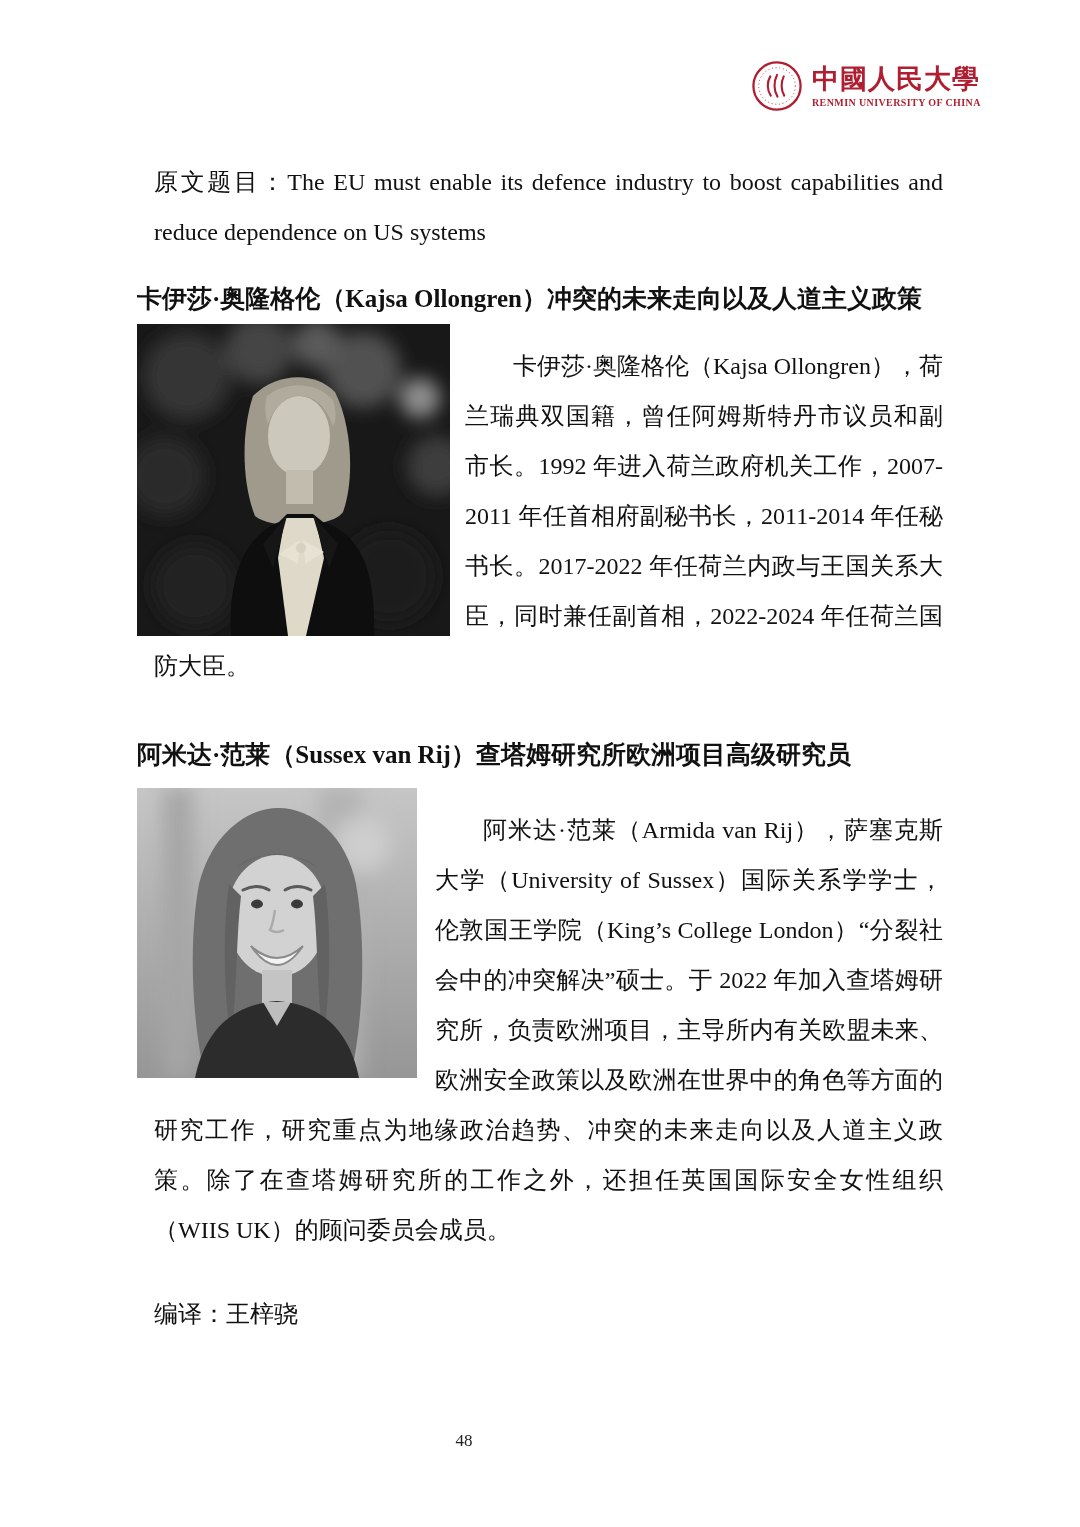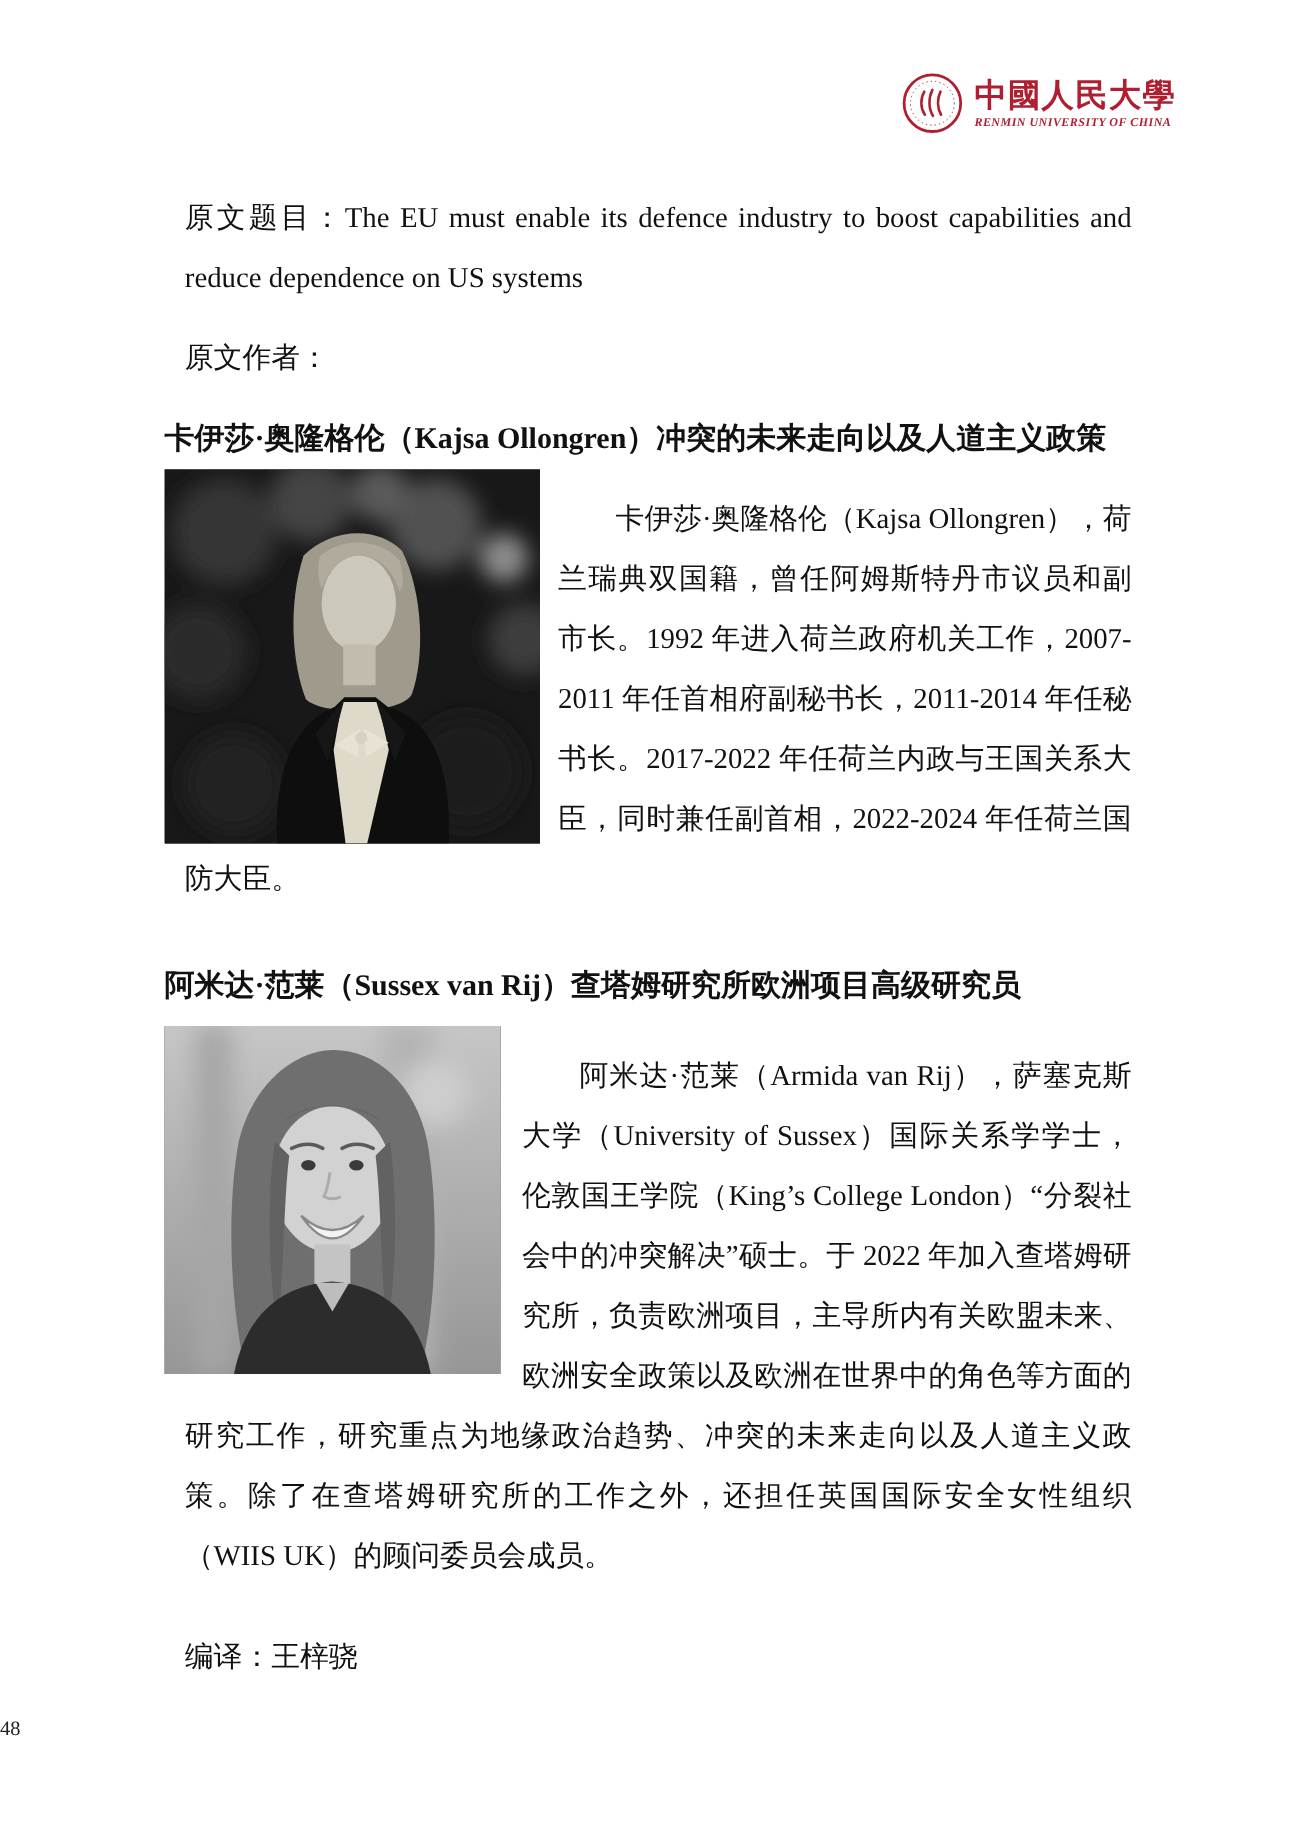--- a/index.html
+++ b/index.html
@@ -14,21 +14,21 @@
   
   .logo { position:absolute; left:751px; top:60px; display:flex; align-items:center; gap:9px; }
   .seal { width:52px; height:52px; flex:0 0 auto; }
   .logo-text { display:flex; flex-direction:column; }
   .logo-cn {
     font-size:27px; font-weight:bold; line-height:30px;
     letter-spacing:1px; white-space:nowrap;
   }
   .logo-en {
     font-size:10px; font-weight:bold; line-height:12px;
-    letter-spacing:0.4px; white-space:nowrap; margin-top:3px;font-style:italic;
+    letter-spacing:0.4px; white-space:nowrap; margin-top:3px;
   }
   
   .content {
     position:absolute; left:137px; top:140px; width:823px;
     font-size:24px; line-height:50px;
     text-align:justify;
   }
   .content p { margin:17px; }
   .author-heading {
     margin:0; font-size:25px; font-weight:bold; line-height:50px;
@@ -38,21 +38,21 @@
   .author-block { overflow:hidden; }
   .author-block-2 { margin-top:8px; }
   .photo { float:left; background:#1a1a1a; }
   .photo svg { display:block; width:100%; height:100%; }
   .photo-1 { width:313px; height:312px; margin-right:15px; }
   .photo-2 { width:280px; height:290px; margin-right:18px; }
   .bio { text-indent:48px; }
   .source-para { margin-top:36px !important; overflow-wrap:break-word; }
   .page-number {
     position:absolute; left:0; top:1430px; width:928px;
-    text-align:left; font-size:17px; line-height:22px; color:#222;
+    text-align:center; font-size:17px; line-height:22px; color:#222;
   }
 </style>
 </head>
 <body>
 
 <div class="page">
 
   <header class="logo">
     <span class="seal">
       <svg viewBox="0 0 54 54" xmlns="http://www.w3.org/2000/svg">
@@ -66,21 +66,20 @@
     <span class="logo-text">
       <span class="logo-cn" style="color:#B01F31">中國人民大學</span>
       <span class="logo-en" style="color:#B01F31">RENMIN UNIVERSITY OF CHINA</span>
     </span>
   </header>
 
   <main class="content">
 
     <p><span>原文题目：</span><span>The EU must enable its defence industry to boost capabilities and reduce dependence on US systems</span></p>
 
-    <p>原文作者：</p>
 
     <h2 class="author-heading">卡伊莎·奥隆格伦（Kajsa Ollongren）冲突的未来走向以及人道主义政策</h2>
 
     <section class="author-block">
       <div class="photo photo-1">
         <svg viewBox="0 0 313 312" preserveAspectRatio="none" xmlns="http://www.w3.org/2000/svg">
           <defs>
               <filter id="b1" x="-40%" y="-40%" width="180%" height="180%">
                 <feGaussianBlur stdDeviation="9"></feGaussianBlur>
               </filter>

